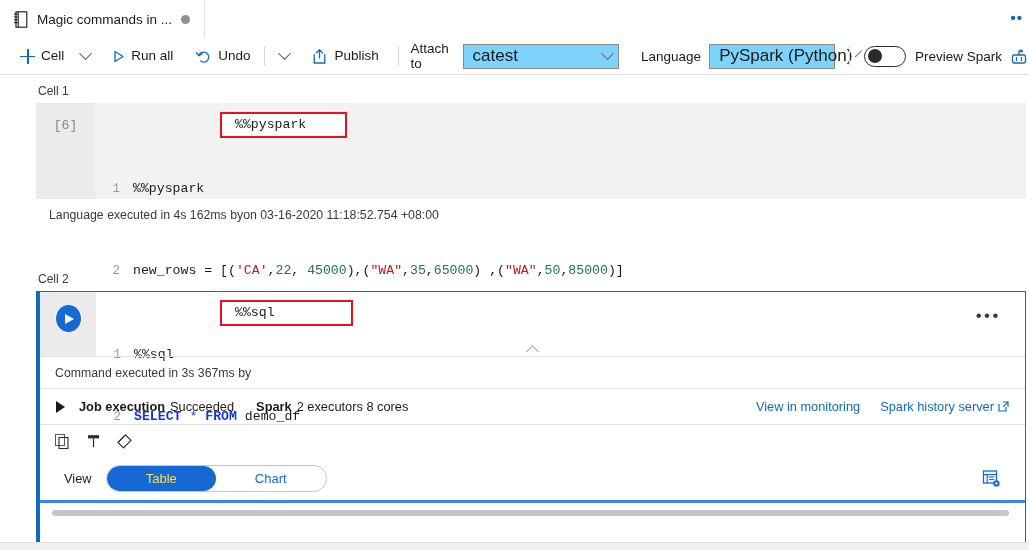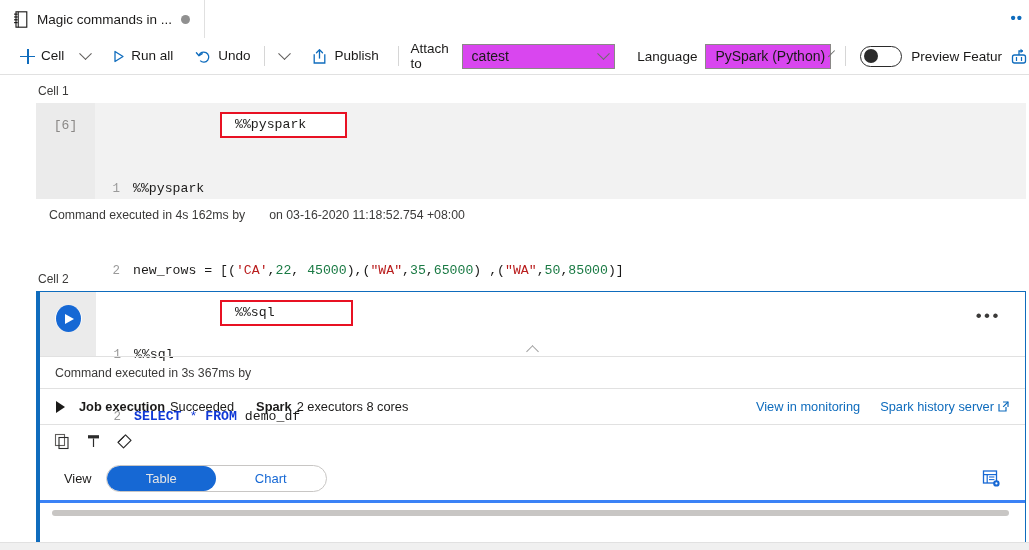--- a/index.html
+++ b/index.html
@@ -88,24 +88,24 @@
   }
   .plus:before { left: 7px; top: 0; width: 1.6px; height: 15px; }
   .plus:after { top: 7px; left: 0; height: 1.6px; width: 15px; }
   .tri-hollow {
     width: 13px; height: 13px; flex: none;
   }
   .field-label { margin-right: 8px; color: #1b1a19; }
   .combo {
     height: 25px;
     border: 1px solid #8a8886;
-    background: #d946ef;
+    background: #7dd3fc;
     display: flex; align-items: center;
     padding: 0 6px 0 9px;
-    font-size: 14px;
+    font-size: 17px;
     color: #1b1a19;
     cursor: default;
   }
   .combo .val { flex: 1; white-space: nowrap; }
   .combo .chev {
     width: 9px; height: 9px;
     border-right: 1.2px solid #6e6e6e;
     border-bottom: 1.2px solid #6e6e6e;
     transform: rotate(45deg) translate(-2px,-2px);
     margin-left: 6px;
@@ -180,21 +180,21 @@
     padding-left: 13px;
   }
   #hl-pyspark { left: 125px; top: 9px; width: 127px; height: 26px; }
   #hl-sql     { left: 124px; top: 8px; width: 133px; height: 26px; }
 
   .status-line {
     position: absolute;
     font-size: 12.3px; color: #3b3a39;
     display: flex; gap: 0;
   }
-  .status-line .seg2 { margin-left: 24px; }
+  .status-line .seg2 { }
 
   
   .cell2 {
     position: absolute; left: 20px; top: 216px;
     width: 990px; height: 258px;
     background: #ffffff;
     border: 1px solid #0f6cbd;
     border-left: 4px solid #0f6cbd;
   }
   .cell2-code {
@@ -283,21 +283,21 @@
     display: flex; align-items: center;
     border: 1px solid #c8c6c4; border-radius: 16px;
     height: 27px; background: #fff; overflow: hidden;
     width: 221px;
   }
   .pill {
     flex: 1; height: 100%;
     display: flex; align-items: center; justify-content: center;
     font-size: 13px; cursor: default;
   }
-  .pill.on { background: #1668d4; color: #e5e5e5; border-radius: 16px; }
+  .pill.on { background: #1668d4; color: #fde047; border-radius: 16px; }
   .pill.off { color: #1668d4; }
   .grid-icon-wrap {
     margin-left: auto; margin-right: 24px;
     display: flex; align-items: center;
   }
   .bottom-area { height: 45px; background: #fff; position: relative; }
   .hscroll {
     position: absolute; left: 12px; right: 16px; top: 7px;
     height: 6px; background: #c8c6c4; border-radius: 3px;
   }
@@ -380,21 +380,21 @@
     <div class="combo" id="lang-combo">
       <span class="val">PySpark (Python)</span>
       <span class="chev"></span>
     </div>
 
     <div class="tb-sep" style="margin:0 14px"></div>
 
     <div class="toggle">
       <span class="knob"></span>
     </div>
-    <span class="preview-label">Preview Featur</span>
+    <span class="preview-label">Preview Spark</span>
 
     <svg style="width:20px;height:20px;margin-left:7px;flex:none" viewBox="0 0 20 20">
       <rect x="3.5" y="9" width="13" height="8" rx="2" fill="none" stroke="#0f6cbd" stroke-width="1.3"></rect>
       <line x1="7.5" y1="11" x2="7.5" y2="15" stroke="#0f6cbd" stroke-width="1.2"></line>
       <line x1="12.5" y1="11" x2="12.5" y2="15" stroke="#0f6cbd" stroke-width="1.2"></line>
       <path d="M10,9 V5 H13.5" fill="none" stroke="#0f6cbd" stroke-width="1.3"></path>
       <polyline points="11.6,3.4 13.9,5 11.6,6.6" fill="#0f6cbd" stroke="#0f6cbd" stroke-width="1"></polyline>
     </svg>
   </div>
 
@@ -424,21 +424,21 @@
         <div class="code-line">
           <span class="ln">4</span>
           <span>demo_df.createOrReplaceTempView(<span class="str">'demo_df'</span>)</span>
         </div>
 
         <div class="hl-box" id="hl-pyspark">%%pyspark</div>
       </div>
     </div>
 
     <div class="status-line" style="top:133px;left:33px">
-      <span>Command executed in 4s 162ms by</span>
+      <span>Language executed in 4s 162ms by</span>
       <span class="seg2">on 03-16-2020 11:18:52.754 +08:00</span>
     </div>
 
     <div class="cell-caption" style="position:absolute;top:197px;left:0;margin-left:22px">Cell 2</div>
 
     <div class="cell2">
 
       <div class="cell2-code">
         <div class="cell2-gutter">
           <div class="run-btn">

